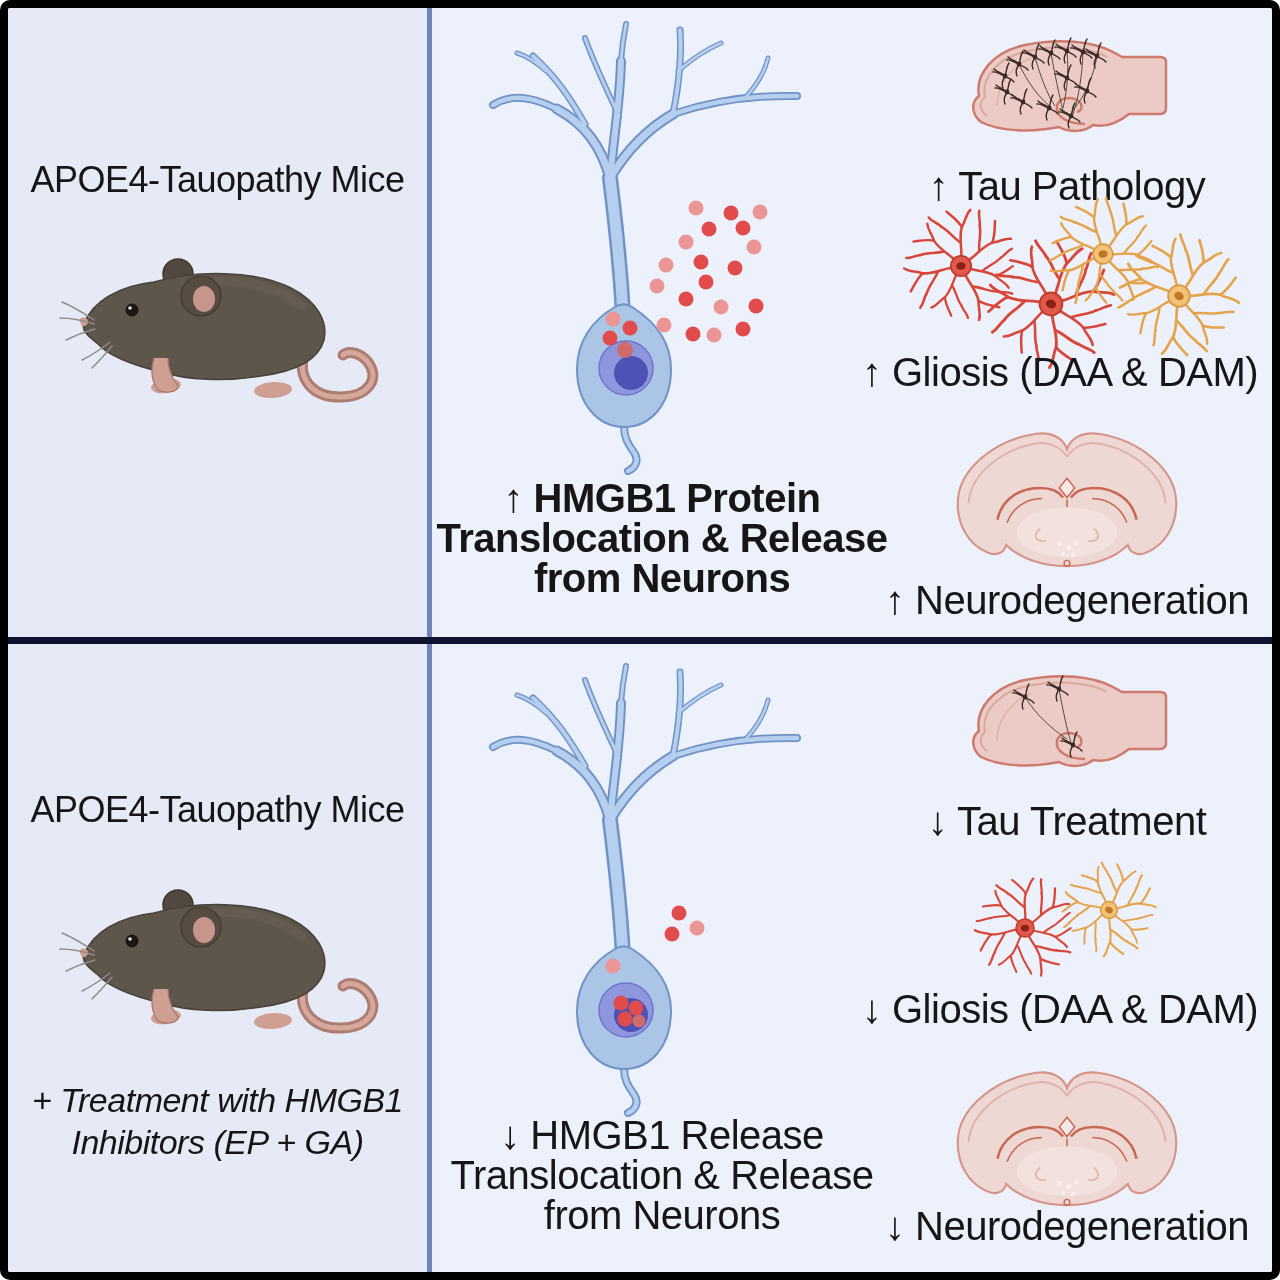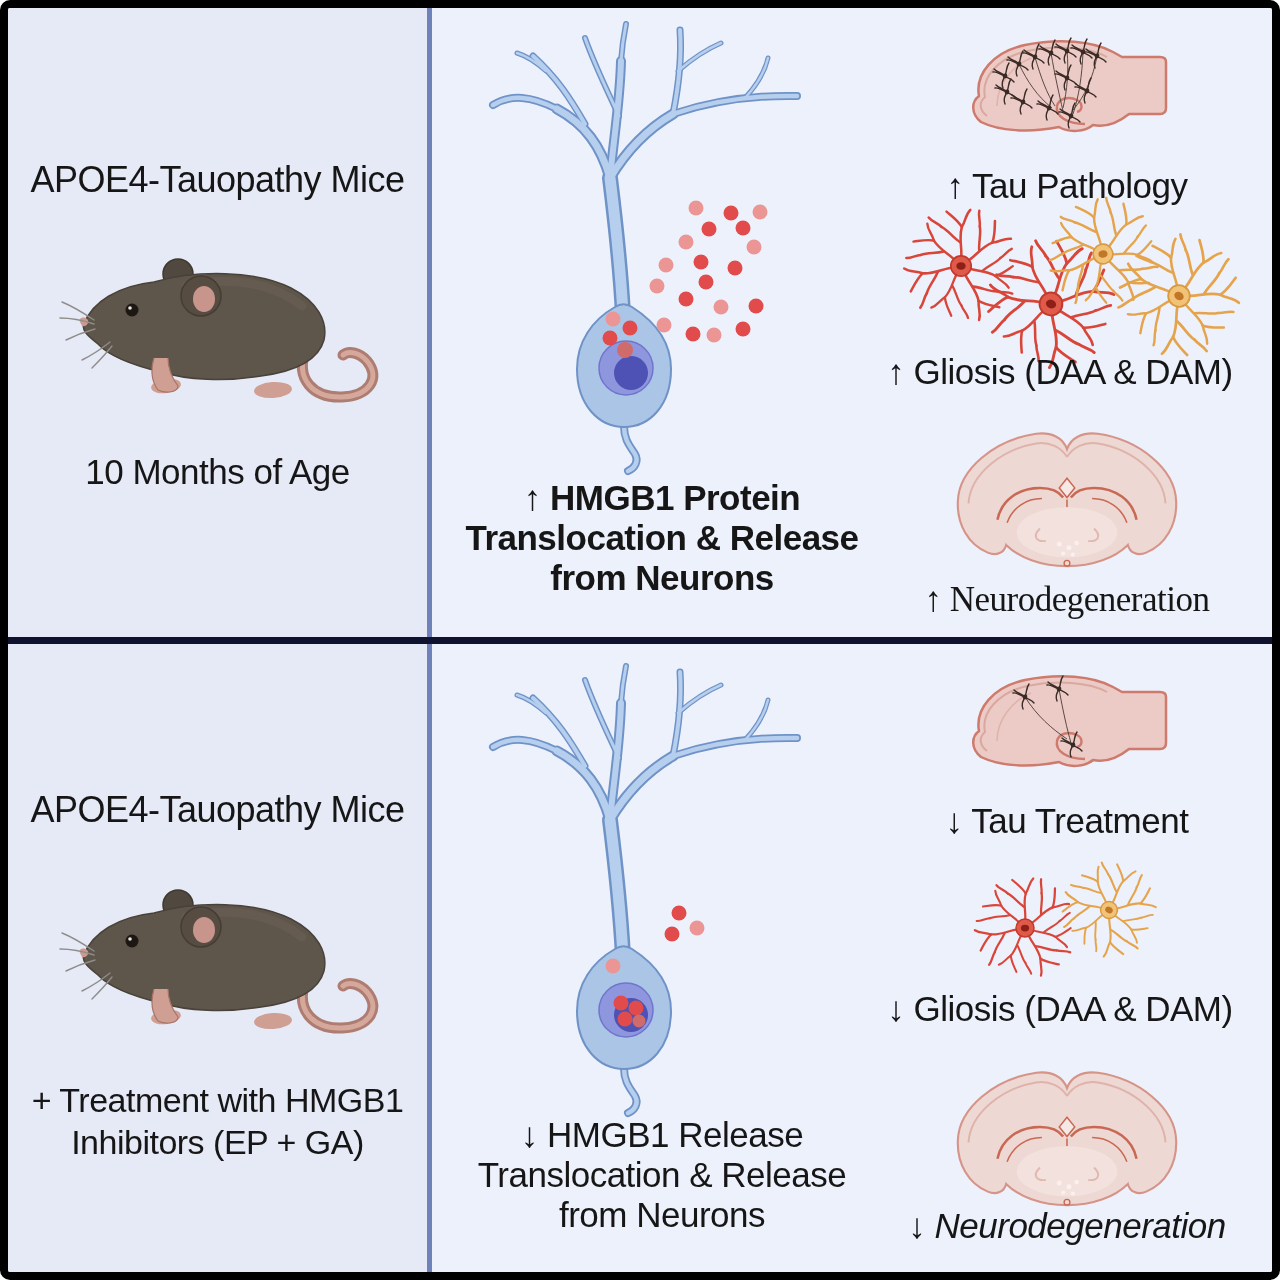--- a/index.html
+++ b/index.html
@@ -11,24 +11,24 @@
   }
   .panel{position:absolute;}
   .panel-left{background:#e6e9f6;}
   .panel-main{background:#edf1fb;}
   #p-tl{left:0;top:0;width:419px;height:630px;}
   #p-tm{left:419px;top:0;width:845px;height:630px;}
   #p-bl{left:0;top:635px;width:419px;height:629px;}
   #p-bm{left:419px;top:635px;width:845px;height:629px;}
   .vdiv{position:absolute;left:419px;top:0;width:5px;height:1264px;background:#7082ba;z-index:5;}
   .hdiv{position:absolute;left:0;top:629px;width:1264px;height:7px;background:#10132f;z-index:6;}
-  .txt{position:absolute;text-align:center;font-weight:500;letter-spacing:-0.5px;line-height:40px;font-size:35px;}
+  .txt{position:absolute;text-align:center;font-weight:500;letter-spacing:-0.5px;line-height:40px;font-size:40px;}
   .title{font-size:36px;line-height:44px;}
   .cap{line-height:40px;}
-  .sub2{line-height:42px;font-size:34px;}
+  .sub2{line-height:42px;font-size:34px;font-style:italic;}
   svg{position:absolute;overflow:visible;}
   .hidden-defs{position:absolute;width:0;height:0;}
 </style>
 </head>
 <body>
 
 <svg class="hidden-defs" aria-hidden="true">
   <defs>
 
     <g id="mouse-shape">
@@ -159,21 +159,20 @@
   </defs>
 </svg>
 
 <div class="canvas">
 
   <section class="panel panel-left" id="p-tl">
     <div class="txt title" style="left:0;top:150;top:150px;width:419px;">APOE4-Tauopathy Mice</div>
     <svg style="left:58px;top:232px;" width="310" height="175" viewBox="0 0 310 175">
       <use href="#mouse-shape"></use>
     </svg>
-    <div class="txt" style="left:0;top:444px;width:419px;">10 Months of Age</div>
   </section>
 
   <section class="panel panel-main" id="p-tm">
     <svg style="left:46px;top:8px;" width="344" height="465" viewBox="0 0 344 465">
       <use href="#neuron-shape"></use>
 
       <g>
         <circle cx="140" cy="303" r="7.5" fill="#eb9595"></circle>
         <circle cx="157" cy="312" r="7.5" fill="#e14b4b"></circle>
         <circle cx="137" cy="322" r="7.5" fill="#e14b4b"></circle>
@@ -256,21 +255,21 @@
         <use href="#glia-cell"></use>
         <circle r="12" fill="#f2c276" stroke="#d89a42" stroke-width="2"></circle>
         <ellipse rx="5.5" ry="4.5" fill="#c07828"></ellipse>
       </g>
     </svg>
     <div class="txt" style="left:408px;top:344px;width:450px;">↑ Gliosis (DAA &amp; DAM)</div>
 
     <svg style="left:524px;top:420px;" width="232" height="142" viewBox="0 0 240 147">
       <use href="#coronal-shape"></use>
     </svg>
-    <div class="txt" style="left:430px;top:572px;width:420px;font-family:Liberation Serif, serif;">↑ Neurodegeneration</div>
+    <div class="txt" style="left:430px;top:572px;width:420px;">↑ Neurodegeneration</div>
   </section>
 
   <div class="vdiv"></div>
   <div class="hdiv"></div>
 
   <section class="panel panel-left" id="p-bl">
     <div class="txt title" style="left:0;top:145px;width:419px;">APOE4-Tauopathy Mice</div>
     <svg style="left:58px;top:228px;" width="310" height="175" viewBox="0 0 310 175">
       <use href="#mouse-shape"></use>
     </svg>
@@ -326,16 +325,16 @@
         <use href="#glia-cell"></use>
         <circle r="12" fill="#f2c276" stroke="#d89a42" stroke-width="2"></circle>
         <ellipse rx="5.5" ry="4.5" fill="#c07828"></ellipse>
       </g>
     </svg>
     <div class="txt" style="left:408px;top:346px;width:450px;">↓ Gliosis (DAA &amp; DAM)</div>
 
     <svg style="left:524px;top:424px;" width="232" height="142" viewBox="0 0 240 147">
       <use href="#coronal-shape"></use>
     </svg>
-    <div class="txt" style="left:430px;top:563px;width:420px;font-style:italic;">↓ Neurodegeneration</div>
+    <div class="txt" style="left:430px;top:563px;width:420px;">↓ Neurodegeneration</div>
   </section>
 
 </div>
 
 </body></html>

